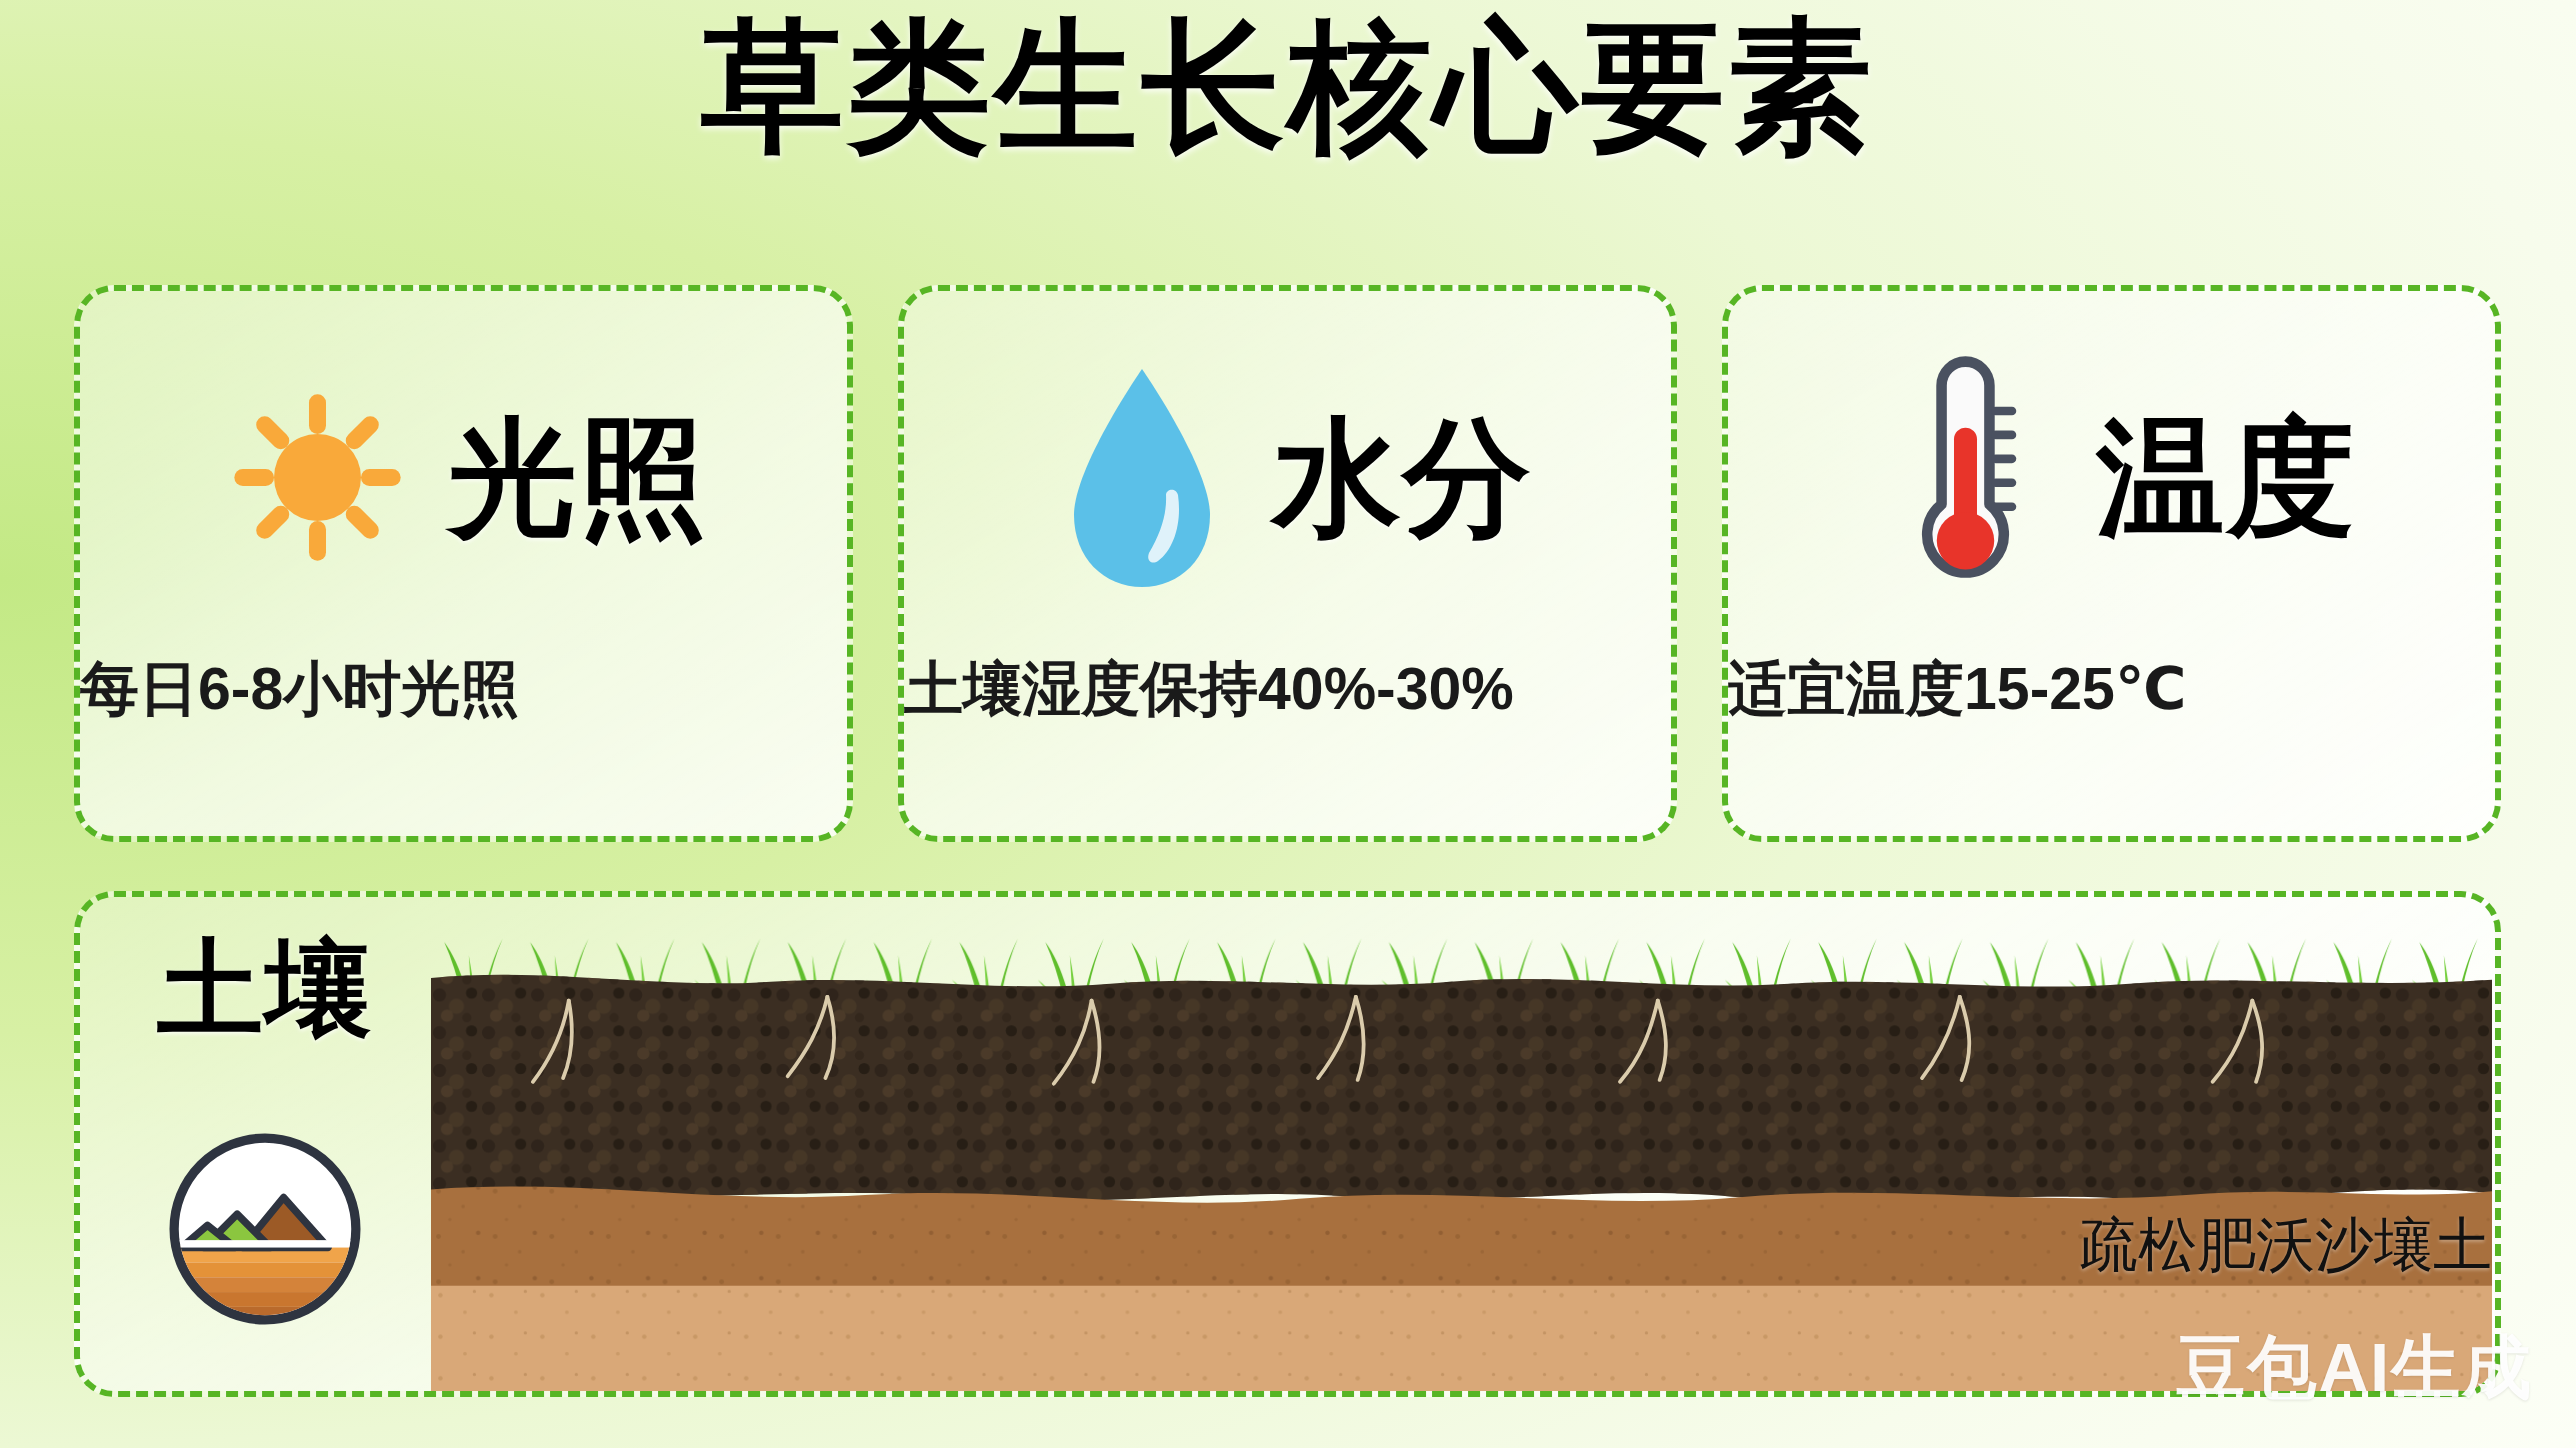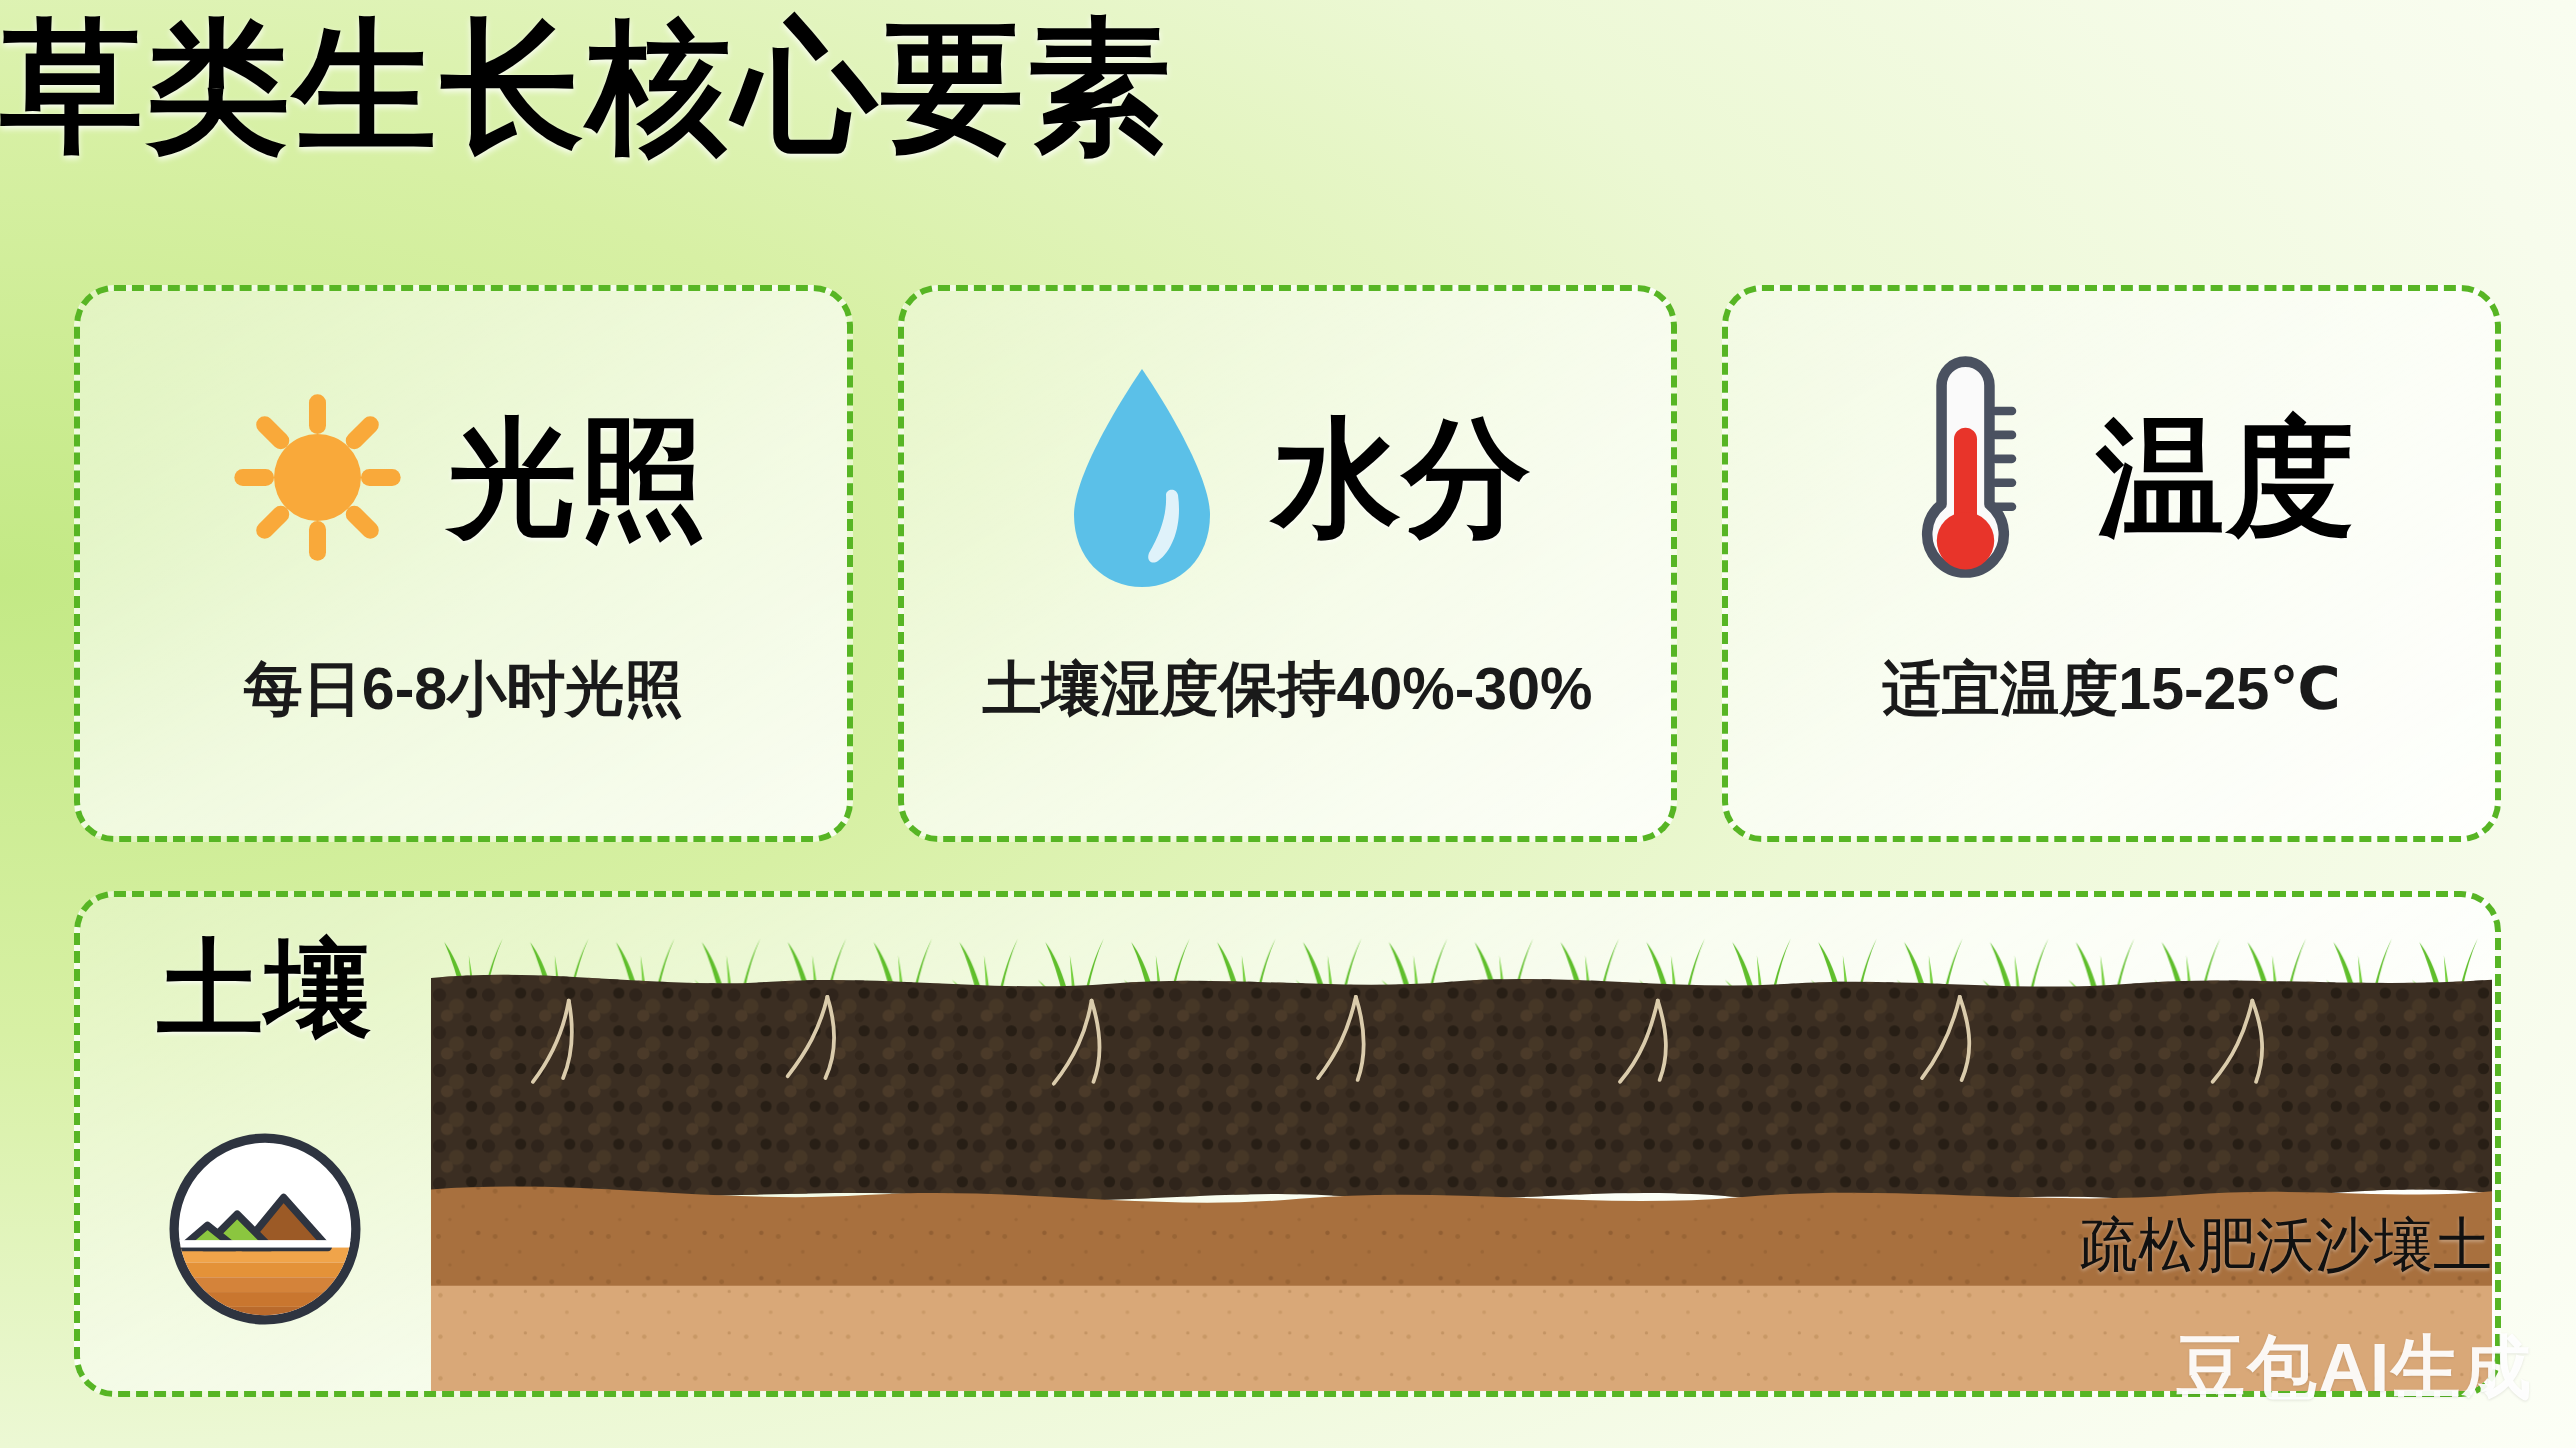--- a/index.html
+++ b/index.html
@@ -21,21 +21,21 @@
       radial-gradient(ellipse 160% 130% at 0% 40%, #c3e985 0%, #d7f0a4 24%, #ecf8d4 46%, #f7fcec 64%, #fdfff8 80%);
     overflow: hidden;
   }
 
   
   .title {
     position: absolute;
     top: 15px;
     left: 0;
     width: 2576px;
-    text-align: left;
+    text-align: center;
     font-size: 143px;
     line-height: 1.0;
     font-weight: 900;
     letter-spacing: 3.8px;
     color: #000000;
     text-shadow: 0 2.8px 6.6px rgba(255,255,255,0.85);
     white-space: nowrap;
   }
 
   
@@ -50,21 +50,20 @@
   }
   .card {
     position: relative;
     flex: 1 1 0;
     border: 6.6px dashed #57b524;
     border-radius: 40px;
     background: linear-gradient(150deg, rgba(255,255,255,0.40) 0%, rgba(255,255,255,0.70) 55%, rgba(255,255,255,0.85) 100%);
     box-sizing: border-box;
     display: flex;
     flex-direction: column;
-    align-items: center;
     justify-content: flex-start;
   }
   .card-top {
     height: 360px;
     width: 100%;
     display: flex;
     align-items: center;
     justify-content: center;
     gap: 32px;
     padding-top: 13.2px;

